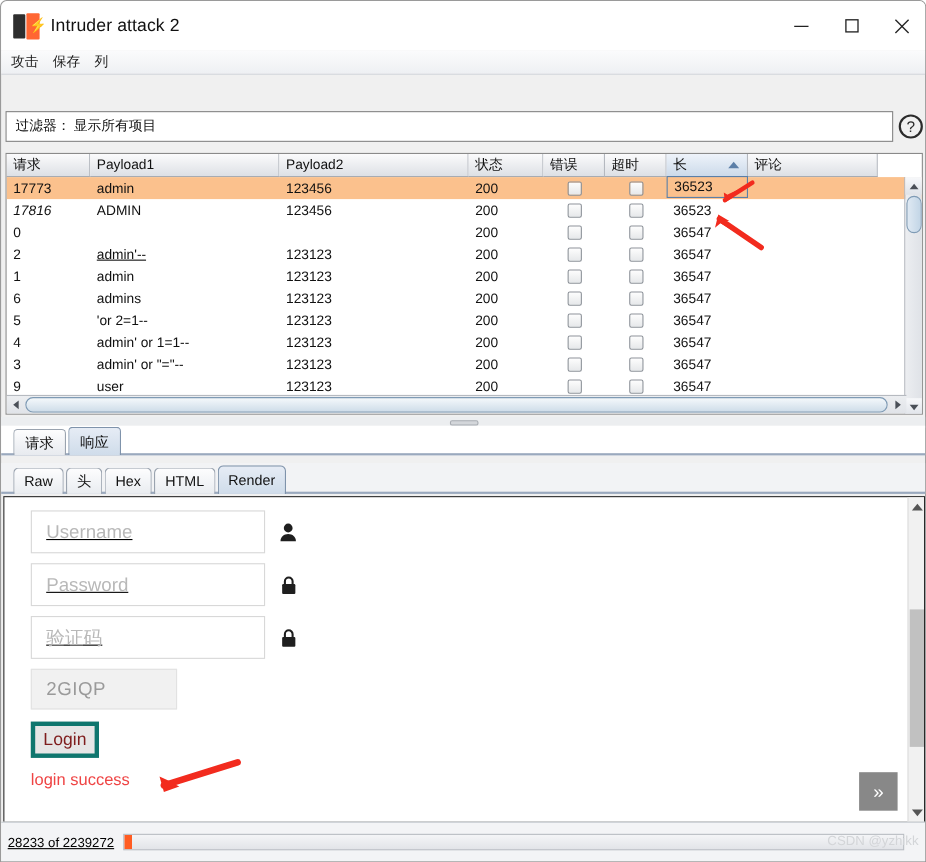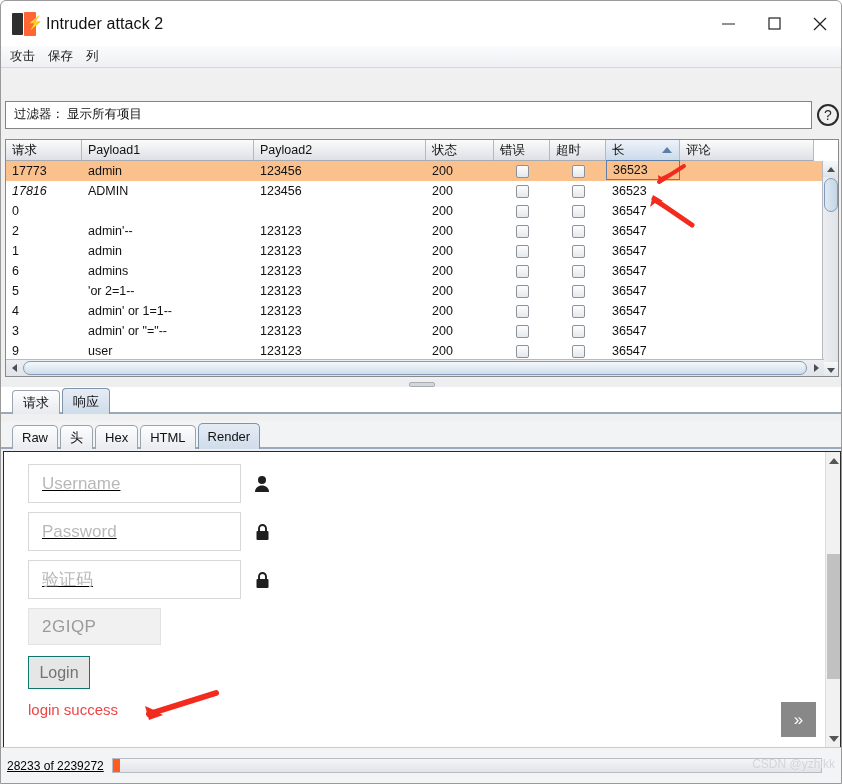--- a/index.html
+++ b/index.html
@@ -222,23 +222,23 @@
     display: flex; align-items: center; padding-left: 13px;
     font-size: 17px; color: #b8b8b8;
   }
   .fieldicon { margin-left: 12px; width: 18px; height: 22px; display:flex;align-items:center;justify-content:center; }
   .captcha {
     width: 133px; height: 37px; background: #f1f1f1; border: 1px solid #e2e2e2;
     display:flex; align-items:center; padding-left: 13px;
     font-size: 17px; color: #9a9a9a; margin-bottom: 11px; letter-spacing: .5px;
   }
   .loginbtn {
-    width: 62px; height: 33px; background: #e6e6e6; border: 1px solid #0f766e;
+    width: 62px; height: 33px; background: #e6e6e6; border: 4px solid #0f766e;
     display:flex;align-items:center;justify-content:center;
-    font-size: 16px; color: #737373; margin-bottom: 12px;
+    font-size: 16px; color: #7f1d1d; margin-bottom: 12px;
   }
   .successmsg { font-size: 15px; color: #ef4444; }
 
   
   .rscroll {
     position: absolute; right: 0; top: 0; width: 15px; height: 295px;
     background: #f1f1f1; border-left: 1px solid #dcdcdc;
   }
   .rscroll .rbtn { width:15px;height:17px;display:flex;align-items:center;justify-content:center; }
   .rscroll .rbtn.bot { position:absolute;bottom:0;left:0; }
@@ -336,21 +336,21 @@
         <div class="th" style="width: 56px;">
           <span>错误</span>
         </div>
         <div class="th" style="width: 56px;">
           <span>超时</span>
         </div>
         <div class="th sorted" style="width: 74px;">
           <span>长</span>
           <div class="sortarrow"></div>
         </div>
-        <div class="th" style="width: 134px; text-align: center;">
+        <div class="th" style="width: 118px; text-align: center;">
           <span>评论</span>
         </div>
       </div>
     <div class="tbody" id="tbody">
         <div class="tr selected">
           <div class="td" style="width: 76px;">17773</div>
           <div class="td" style="width: 172px;">admin</div>
           <div class="td" style="width: 172px;">123456</div>
           <div class="td" style="width: 68px;">200</div>
           <div class="td center" style="width: 56px;">
@@ -385,21 +385,21 @@
             <div class="cellbox"></div>
           </div>
           <div class="td center" style="width: 56px;">
             <div class="cellbox"></div>
           </div>
           <div class="td" style="width: 74px;">36547</div>
           <div class="td" style="width: 142px;"></div>
         </div>
         <div class="tr">
           <div class="td" style="width: 76px;">2</div>
-          <div class="td" style="width: 172px;">admin'--</div>
+          <div class="td" style="width: 172px; text-decoration: underline;">admin'--</div>
           <div class="td" style="width: 172px;">123123</div>
           <div class="td" style="width: 68px;">200</div>
           <div class="td center" style="width: 56px;">
             <div class="cellbox"></div>
           </div>
           <div class="td center" style="width: 56px;">
             <div class="cellbox"></div>
           </div>
           <div class="td" style="width: 74px;">36547</div>
           <div class="td" style="width: 142px;"></div>

